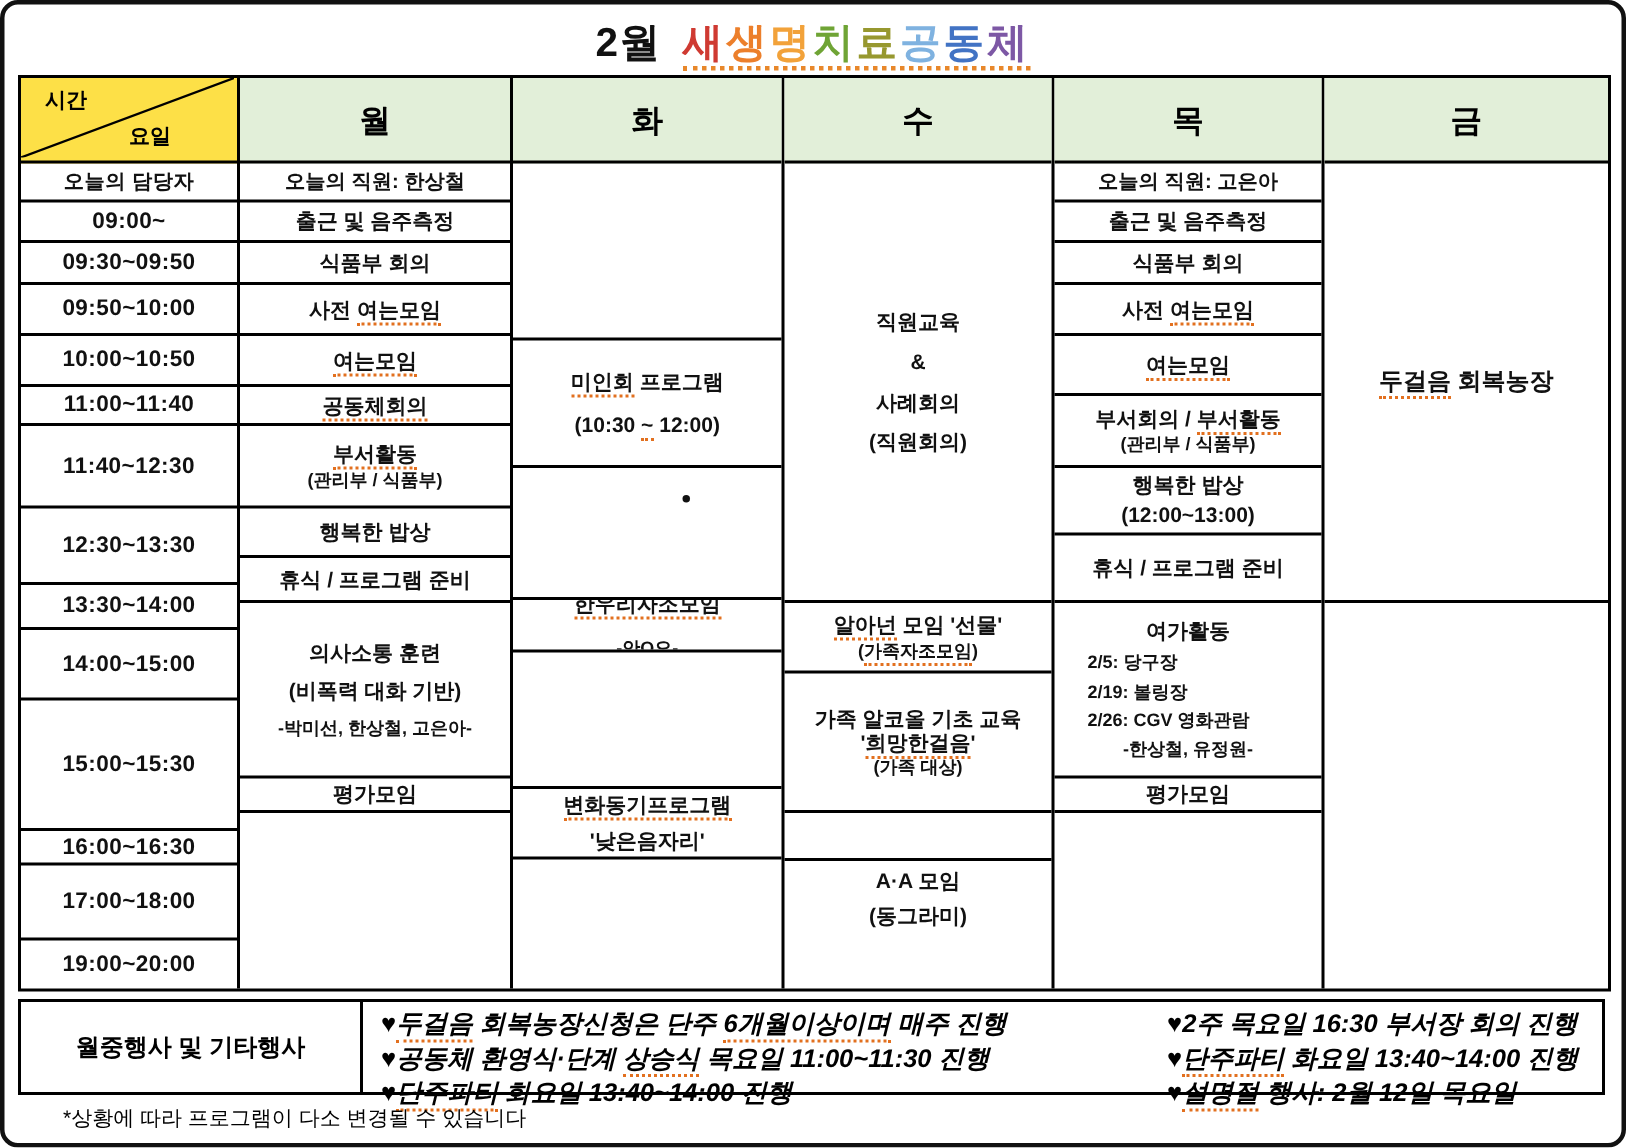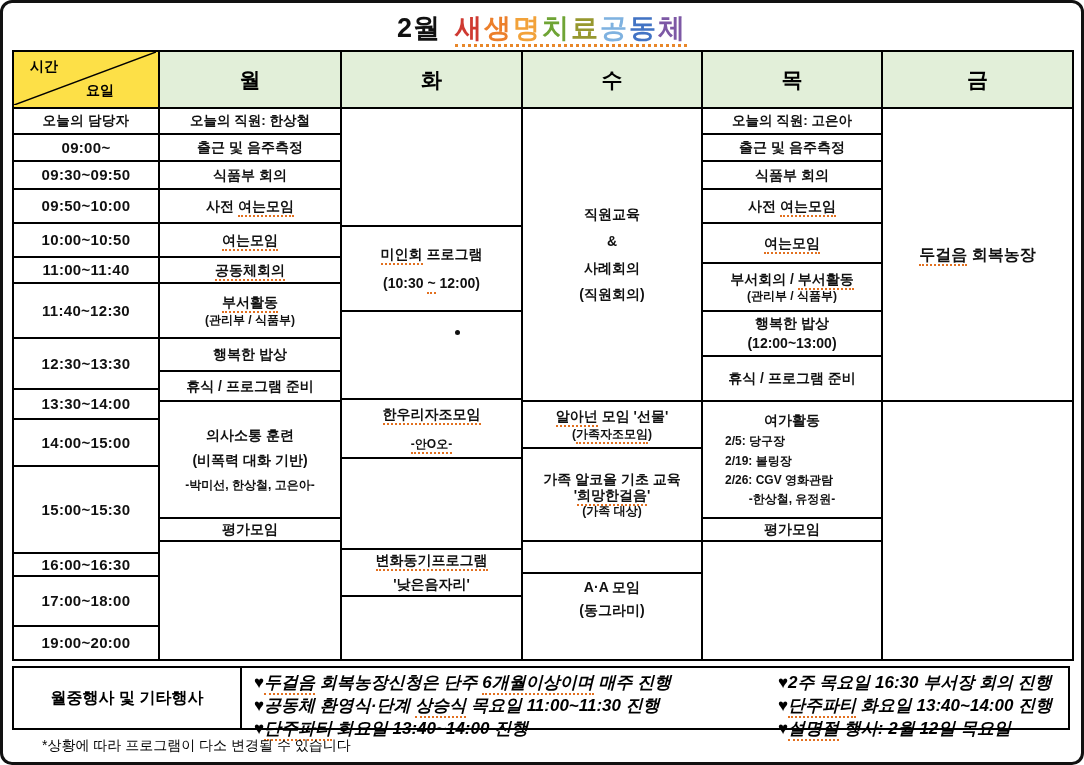--- a/index.html
+++ b/index.html
@@ -146,21 +146,21 @@
       <div class="col" style="width: 181px;">
         <div class="hdr" style="background: rgb(226, 239, 217);">화</div>
         <div class="cell" style="height: 118px; row-gap: 2px;"></div>
         <div class="cell" style="height: 85px; row-gap: 12px;">
           <div class="line"><span class="u">미인회</span><span> 프로그램</span></div>
           <div class="line"><span>(10:30 </span><span class="u">~</span><span> 12:00)</span></div>
         </div>
         <div class="cell" style="height: 88px; row-gap: 2px;">
           <span class="bullet"></span>
         </div>
-        <div class="cell" style="height: 59px; row-gap: 14px;">
+        <div class="cell" style="height: 35px; row-gap: 14px;">
           <div class="line"><span class="u">한우리자조모임</span></div>
           <div class="line sm"><span class="u">-안O오-</span></div>
         </div>
         <div class="cell" style="height: 91px; row-gap: 2px;"></div>
         <div class="cell" style="height: 47px; row-gap: 7px;">
           <div class="line"><span class="u">변화동기프로그램</span></div>
           <div class="line"><span>'낮은음자리'</span></div>
         </div>
         <div class="cell" style="height: 37px; row-gap: 2px;"></div>
       </div>

